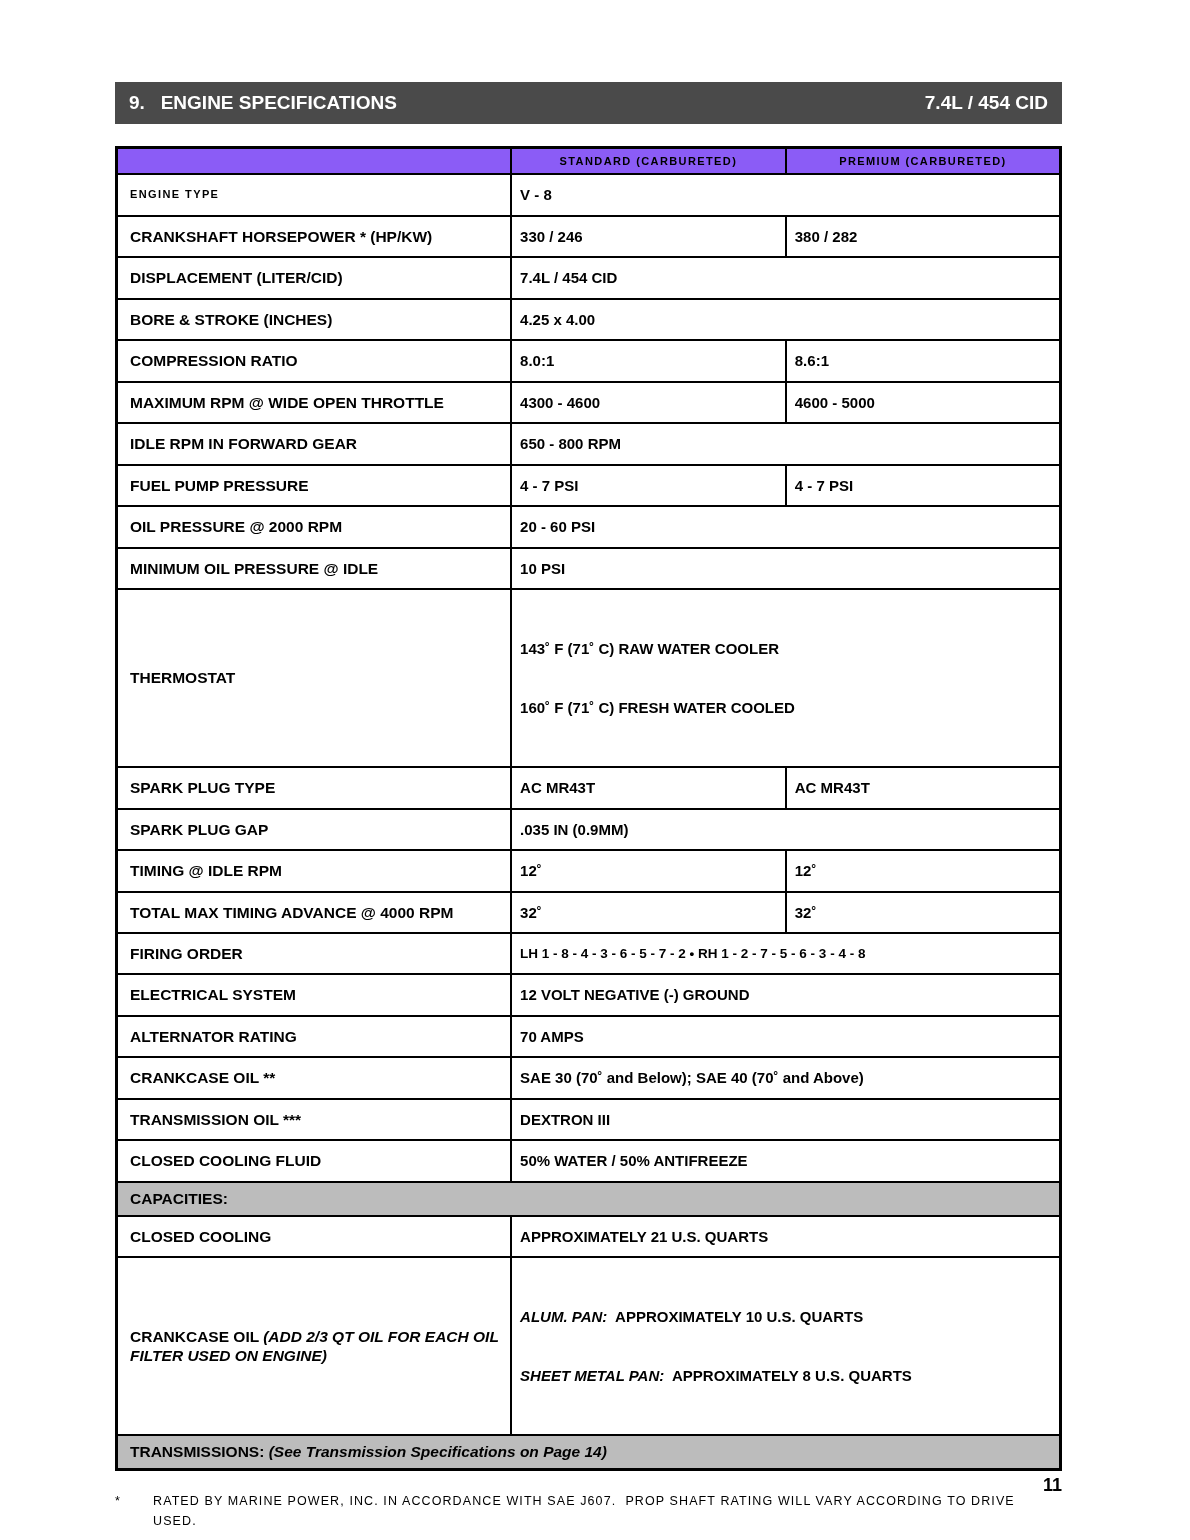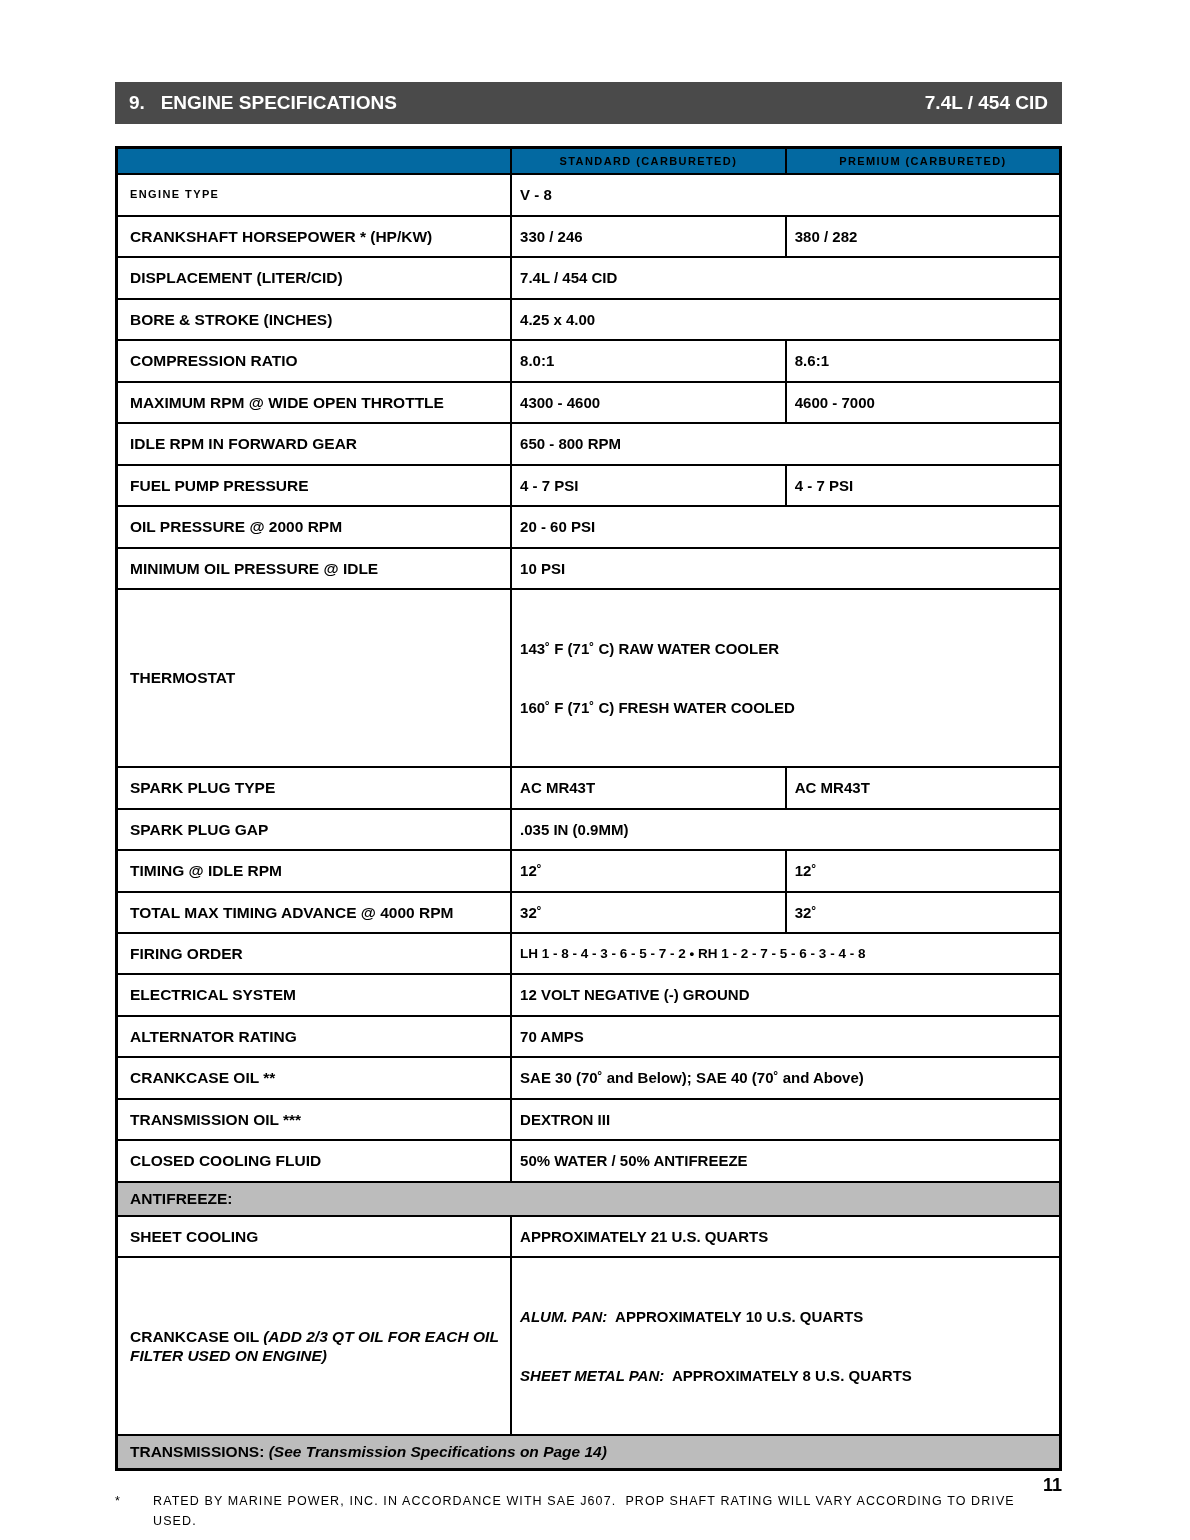--- a/index.html
+++ b/index.html
@@ -19,21 +19,21 @@
   }
 
   table.spec-table {
     width: 100%; border-collapse: collapse; table-layout: fixed;
     margin-top: 22px; border: 3px solid #000;
   }
   .spec-table td { border: 2px solid #000; vertical-align: middle; }
   .c-label { width: 41.8%; } .c-std { width: 29.1%; } .c-prem { width: 29.1%; }
 
   .hdr {
-    background: #0369a1; font-weight: bold; font-size: 11px;
+    background: #8b5cf6; font-weight: bold; font-size: 11px;
     letter-spacing: 1.4px; text-align: center; padding: 6px 4px;
   }
   .lbl {
     font-weight: bold; font-size: 15.5px; padding: 10px 10px 10px 12px;
     line-height: 1.25;
     border-radius: 6px;
   }
   .lbl.sm { font-size: 11px; letter-spacing: 1.4px; }
   .val {
     font-weight: bold; font-size: 15px; text-align: left;
@@ -107,21 +107,21 @@
 
       <tr>
         <td class="lbl">COMPRESSION RATIO</td>
         <td class="val">8.0:1</td>
         <td class="val">8.6:1</td>
       </tr>
 
       <tr>
         <td class="lbl">MAXIMUM RPM @ WIDE OPEN THROTTLE</td>
         <td class="val">4300 - 4600</td>
-        <td class="val">4600 - 7000</td>
+        <td class="val">4600 - 5000</td>
       </tr>
 
       <tr>
         <td class="lbl">IDLE RPM IN FORWARD GEAR</td>
         <td class="val" colspan="2">650 - 800 RPM</td>
       </tr>
 
       <tr>
         <td class="lbl">FUEL PUMP PRESSURE</td>
         <td class="val">4 - 7 PSI</td>
@@ -194,25 +194,25 @@
         <td class="lbl">TRANSMISSION OIL ***</td>
         <td class="val" colspan="2">DEXTRON III</td>
       </tr>
 
       <tr>
         <td class="lbl">CLOSED COOLING FLUID</td>
         <td class="val" colspan="2">50% WATER / 50% ANTIFREEZE</td>
       </tr>
 
       <tr>
-        <td class="sect" colspan="3">ANTIFREEZE:</td>
-      </tr>
-
-      <tr>
-        <td class="lbl">SHEET COOLING</td>
+        <td class="sect" colspan="3">CAPACITIES:</td>
+      </tr>
+
+      <tr>
+        <td class="lbl">CLOSED COOLING</td>
         <td class="val" colspan="2">APPROXIMATELY 21 U.S. QUARTS</td>
       </tr>
 
       <tr>
         <td class="lbl">
           <span>CRANKCASE OIL </span><span class="ital">(ADD 2/3 QT OIL FOR EACH OIL FILTER USED ON ENGINE)</span>
         </td>
         <td class="val" colspan="2">
           <div><span class="ital">ALUM. PAN:</span><span>  APPROXIMATELY 10 U.S. QUARTS</span></div>
           <div><span class="ital">SHEET METAL PAN:</span><span>  APPROXIMATELY 8 U.S. QUARTS</span></div>

